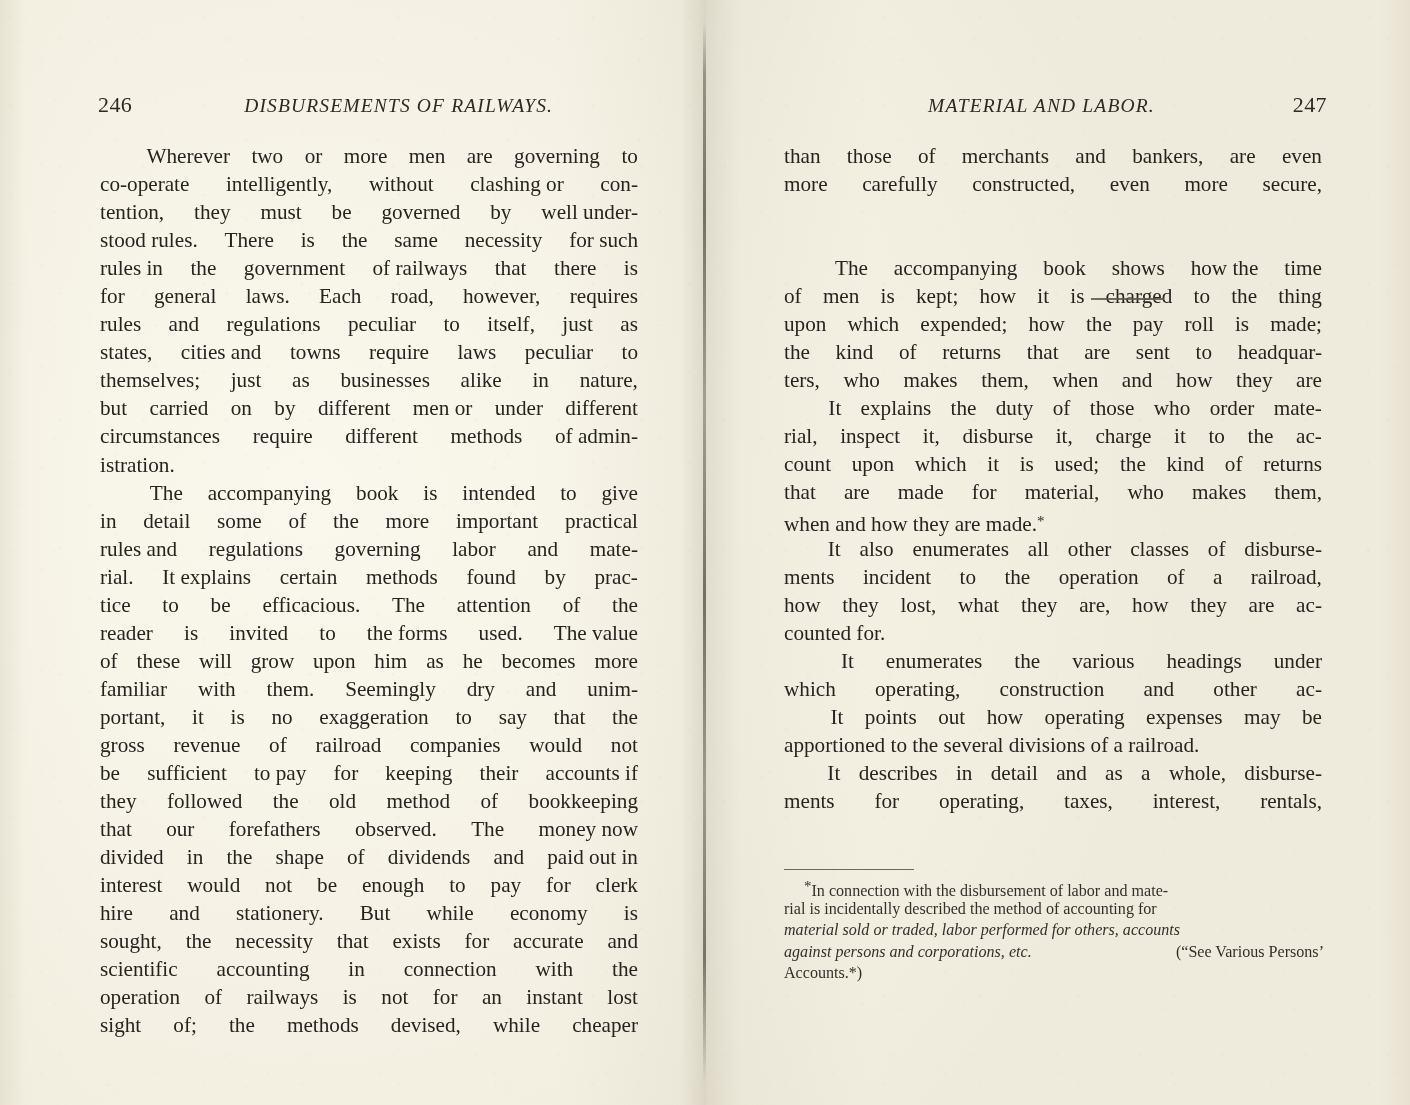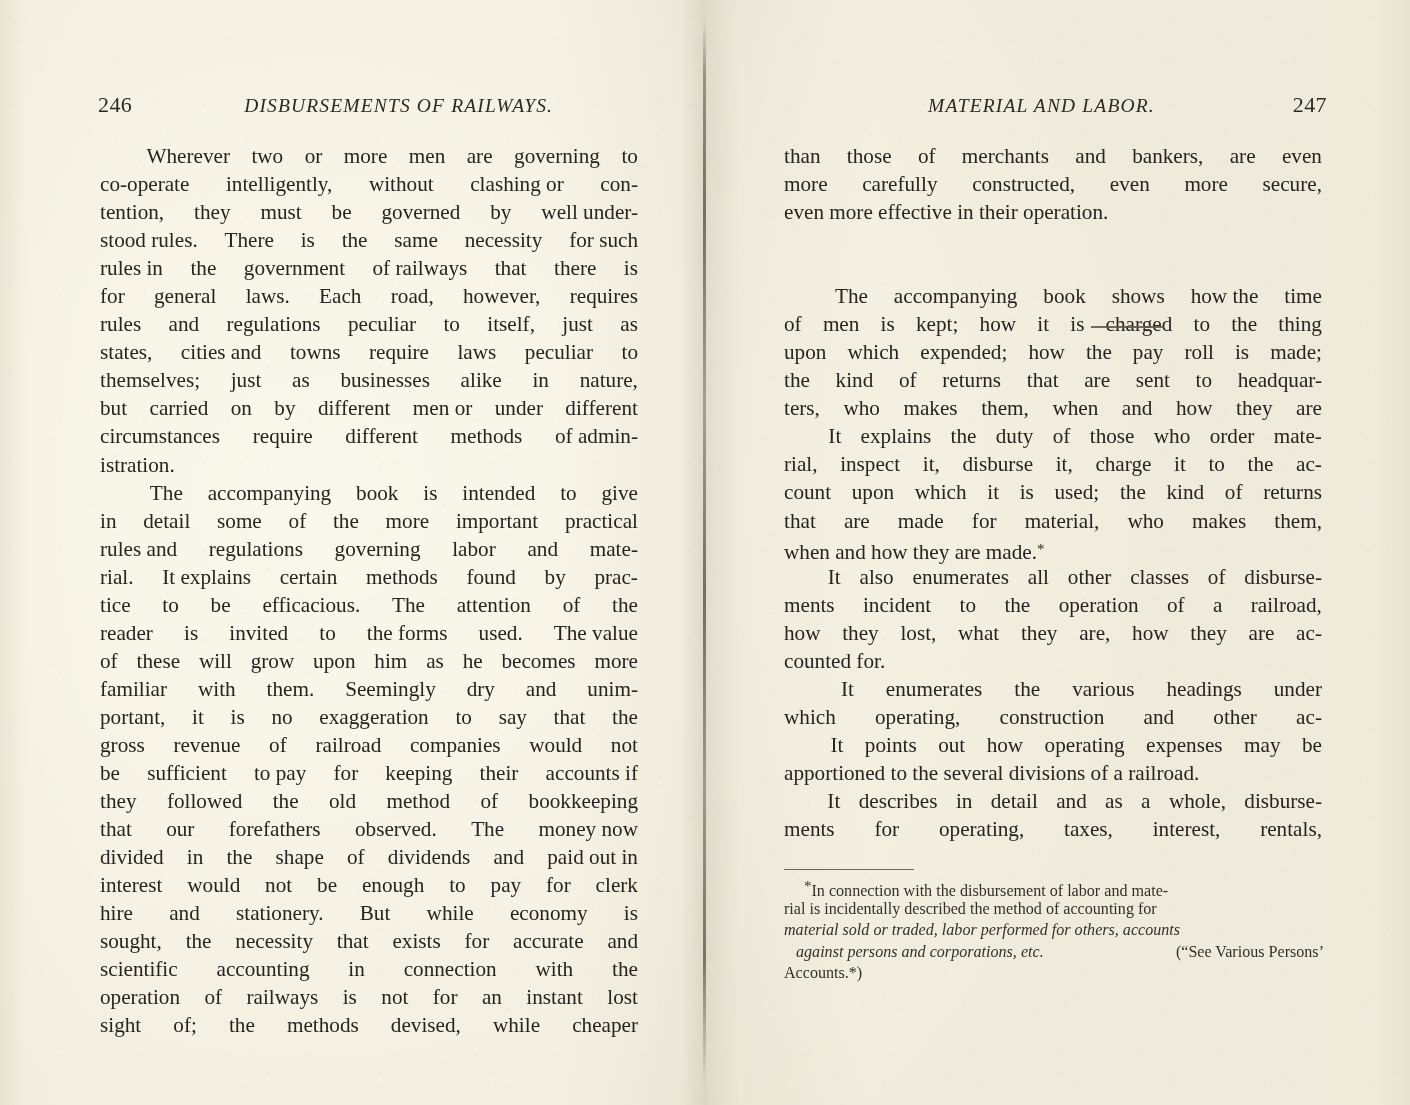--- a/index.html
+++ b/index.html
@@ -162,21 +162,21 @@
     position: absolute;
     left: 78px;
     top: 869px;
     width: 130px;
     height: 0;
     border-top: 1.6px solid #5e594d;
     opacity: 0.9;
   }
   .fn-ln { display: block; white-space: nowrap; height: 21.6px; }
   .fn-ln.just { display: flex; justify-content: space-between; }
-  .fn-ln.just > span { display: inline-block; margin-left: 12px; }
+  .fn-ln.just > span { display: inline-block; }
   .fn-ln.ind { padding-left: 20px; }
   .it { font-style: italic; }
   .fn-mark { font-size: 15px; vertical-align: 0.30em; }
 </style>
 </head>
 <body>
 
 <div id="page">
 
   <div class="paper-base"></div>
@@ -504,21 +504,20 @@
           <span>even</span>
         </span>
         <span class="ln just">
           <span>more</span>
           <span>carefully</span>
           <span>constructed,</span>
           <span>even</span>
           <span>more</span>
           <span>secure,</span>
         </span>
-        <span class="ln">even more effective in their operation.</span>
         <div style="position: relative; height: 56px;">
           <div class="section-rule"></div>
         </div>
         <span class="ln ind just">
           <span>The</span>
           <span>accompanying</span>
           <span>book</span>
           <span>shows</span>
           <span>how the</span>
           <span>time</span>

